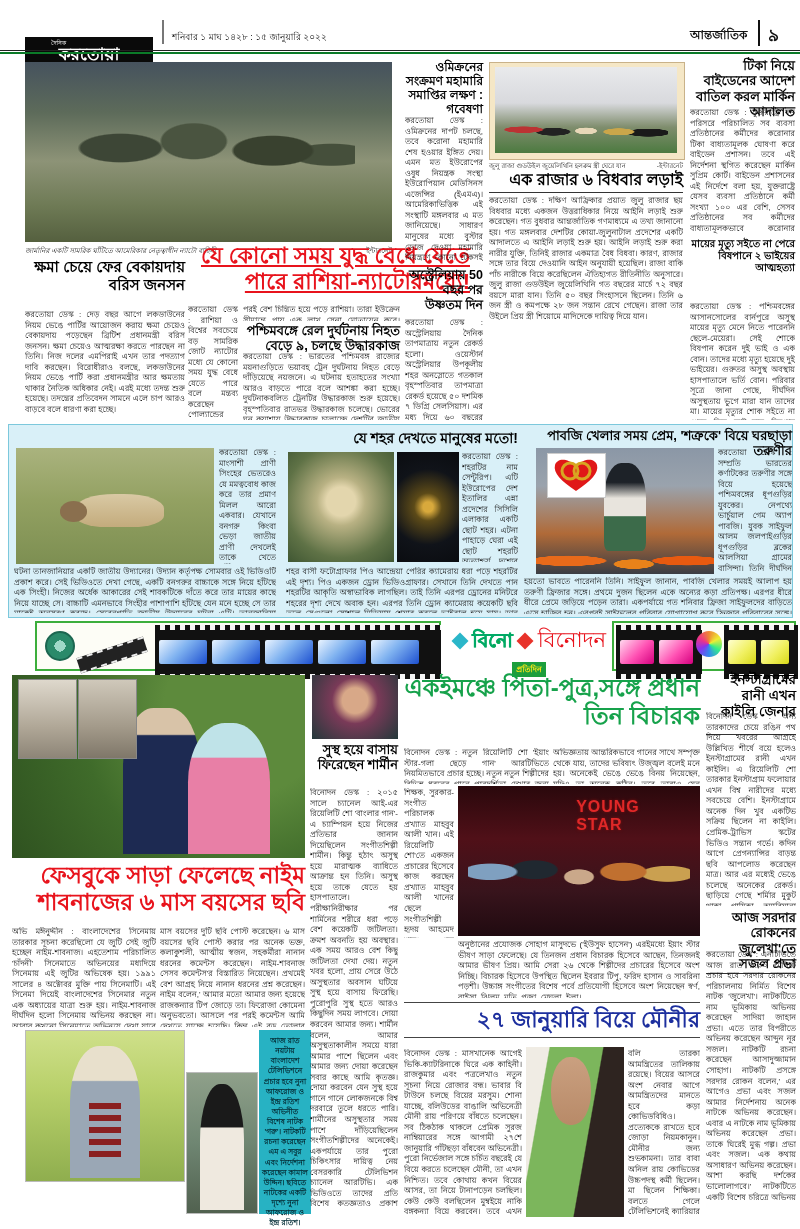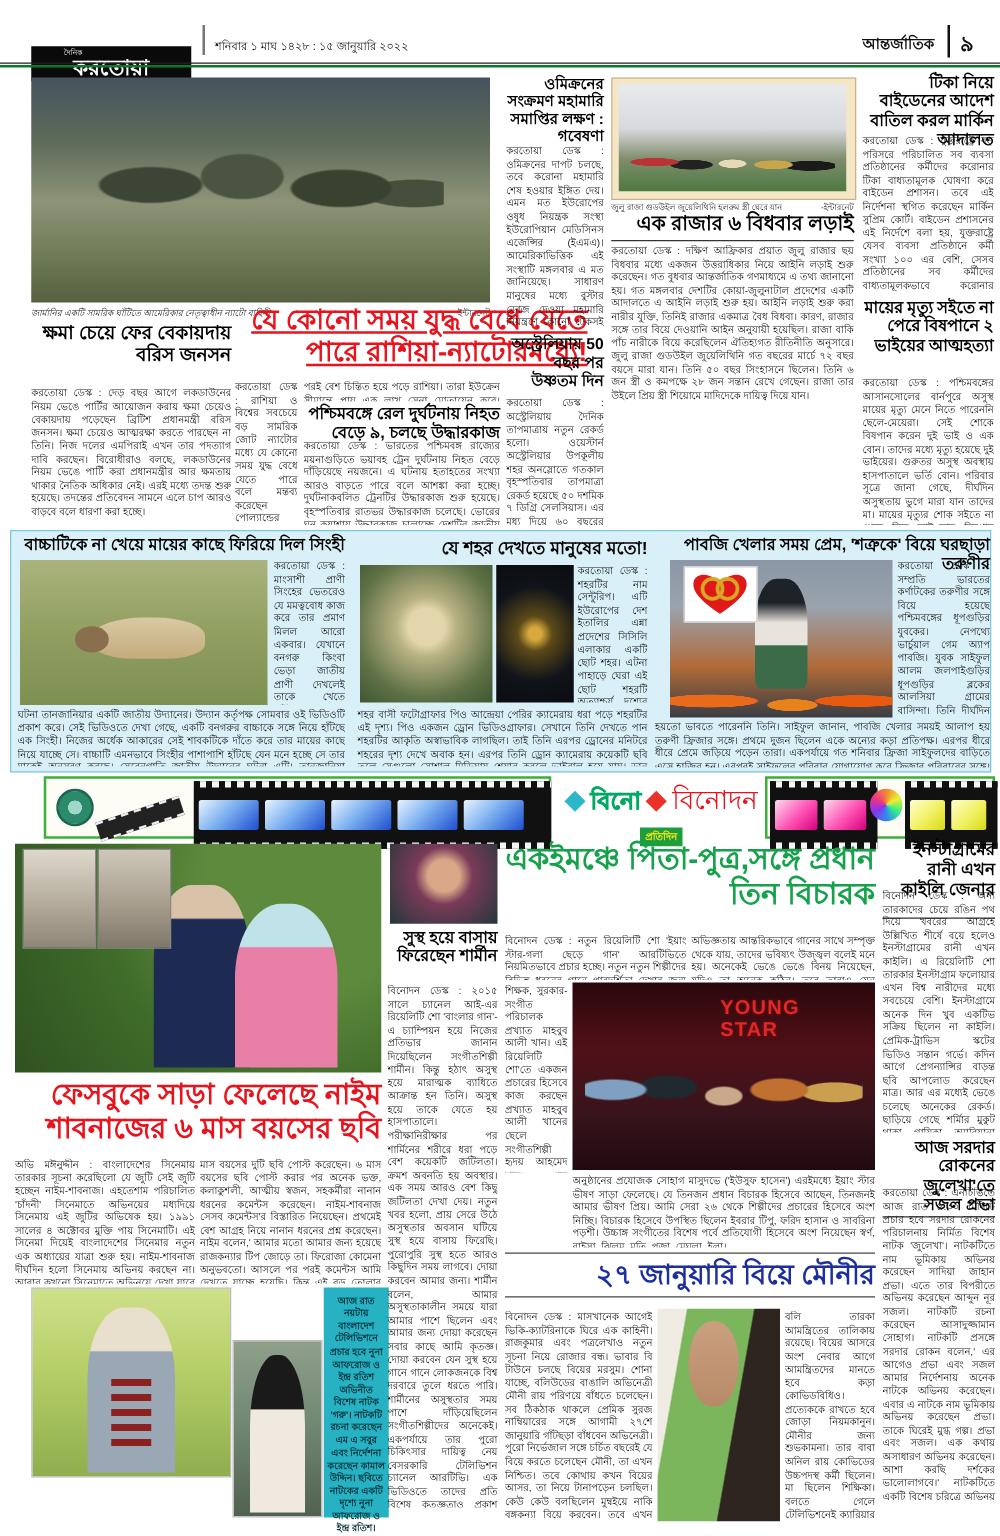--- a/index.html
+++ b/index.html
@@ -90,26 +90,25 @@
                       radial-gradient(ellipse at 88% 62%,#1a1a1a 0 10%,transparent 11%);"></div>
     </div>
   </div>
   <div class="abs cap" style="left:489px;top:161px;width:150px;font-size:6.5px;">জুলু রাজা গুডউইল জুয়েলিথিনি হলরুম স্ত্রী ঘেরে যান</div>
   <div class="abs cap" style="left:640px;top:161px;width:43px;font-size:6.5px;text-align:right;">-ইন্টারনেট</div>
   <div class="abs hk" style="left:489px;top:171px;width:194px;font-size:16px;border-bottom:1px solid #333;padding-bottom:2px;">এক রাজার ৬ বিধবার লড়াই</div>
   <div class="abs body" style="left:489px;top:196px;width:194px;height:224px;">করতোয়া ডেস্ক : দক্ষিণ আফ্রিকার প্রয়াত জুলু রাজার ছয় বিধবার মধ্যে একজন উত্তরাধিকার নিয়ে আইনি লড়াই শুরু করেছেন। গত বুধবার আন্তর্জাতিক গণমাধ্যমে এ তথ্য জানানো হয়। গত মঙ্গলবার দেশটির কোয়া-জুলুনাটাল প্রদেশের একটি আদালতে এ আইনি লড়াই শুরু হয়। আইনি লড়াই শুরু করা নারীর যুক্তি, তিনিই রাজার একমাত্র বৈধ বিধবা। কারণ, রাজার সঙ্গে তার বিয়ে দেওয়ানি আইন অনুযায়ী হয়েছিল। রাজা বাকি পাঁচ নারীকে বিয়ে করেছিলেন ঐতিহ্যগত রীতিনীতি অনুসারে। জুলু রাজা গুডউইল জুয়েলিথিনি গত বছরের মার্চে ৭২ বছর বয়সে মারা যান। তিনি ৫০ বছর সিংহাসনে ছিলেন। তিনি ৬ জন স্ত্রী ও কমপক্ষে ২৮ জন সন্তান রেখে গেছেন। রাজা তার উইলে প্রিয় স্ত্রী শিয়োমে মাদিদেকে দায়িত্ব দিয়ে যান।</div>
 
   <div class="abs hk" style="left:690px;top:58px;width:105px;font-size:13px;">টিকা নিয়ে বাইডেনের আদেশ বাতিল করল মার্কিন আদালত</div>
   <div class="abs body" style="left:690px;top:108px;width:105px;height:126px;">করতোয়া ডেস্ক : যুক্তরাষ্ট্রে বড় পরিসরে পরিচালিত সব ব্যবসা প্রতিষ্ঠানের কর্মীদের করোনার টিকা বাধ্যতামূলক ঘোষণা করে বাইডেন প্রশাসন। তবে এই নির্দেশনা স্থগিত করেছেন মার্কিন সুপ্রিম কোর্ট। বাইডেন প্রশাসনের এই নির্দেশে বলা হয়, যুক্তরাষ্ট্রে যেসব ব্যবসা প্রতিষ্ঠানে কর্মী সংখ্যা ১০০ এর বেশি, সেসব প্রতিষ্ঠানের সব কর্মীদের বাধ্যতামূলকভাবে করোনার ভ্যাকসিন নিতে হবে।</div>
-  <div class="abs hk" style="left:690px;top:238px;width:105px;font-size:13px;font-family:Liberation Serif, serif;">মায়ের মৃত্যু সইতে না পেরে বিষপানে ২ ভাইয়ের আত্মহত্যা</div>
+  <div class="abs hk" style="left:690px;top:238px;width:105px;font-size:10px;">মায়ের মৃত্যু সইতে না পেরে বিষপানে ২ ভাইয়ের আত্মহত্যা</div>
   <div class="abs body" style="left:690px;top:302px;width:105px;height:118px;">করতোয়া ডেস্ক : পশ্চিমবঙ্গের আসানসোলের বার্নপুরে অসুস্থ মায়ের মৃত্যু মেনে নিতে পারেননি ছেলে-মেয়েরা। সেই শোকে বিষপান করেন দুই ভাই ও এক বোন। তাদের মধ্যে মৃত্যু হয়েছে দুই ভাইয়ের। গুরুতর অসুস্থ অবস্থায় হাসপাতালে ভর্তি বোন। পরিবার সূত্রে জানা গেছে, দীর্ঘদিন অসুস্থতায় ভুগে মারা যান তাদের মা। মায়ের মৃত্যুর শোক সইতে না পেরে তিন ভাই-বোন বিষপান করেন। স্থানীয়রা উদ্ধার করে হাসপাতালে নিয়ে গেলে চিকিৎসক দুই ভাইকে মৃত ঘোষণা করেন। ৩৫ বছরের বোনের অবস্থা উদ্বেগ করা হয়।</div>
 
   <div class="band"></div>
 
-  <div class="abs hk" style="left:14px;top:428px;width:262px;font-size:13px;">বাচ্চাটিকে না খেয়ে মায়ের কাছে ফিরিয়ে দিল সিংহী</div>
   <div class="ph" style="left:16px;top:448px;width:198px;height:116px;
        background:linear-gradient(180deg,#aab37e 0%,#93a162 45%,#7d8f52 100%);">
     <div style="position:absolute;left:30%;top:40%;width:45%;height:28%;border-radius:45% 45% 35% 35%;
          background:linear-gradient(180deg,#d9c9a4,#c3ab7c);"></div>
     <div style="position:absolute;left:22%;top:46%;width:14%;height:18%;border-radius:50%;
          background:#8a6f4e;"></div>
   </div>
   <div class="abs body" style="left:219px;top:448px;width:57px;height:116px;">করতোয়া ডেস্ক : মাংসাশী প্রাণী সিংহের ভেতরেও যে মমত্ববোধ কাজ করে তার প্রমাণ মিলল আরো একবার। যেখানে বনগরু কিংবা ভেড়া জাতীয় প্রাণী দেখলেই তাকে খেতে ঝাঁপিয়ে পড়ে সিংহ-সিংহীরা সেখানে এক সিংহীর মমত্ববোধ বিশ্বের চোখ খুলে দিয়েছে। সম্প্রতি প্রকাশ পেয়েছে বিস্ময় জাগানিয়া সেই ভিডিও ফুটেজ। সেখানে দেখা গেছে, এক সিংহী নলগুট এক বনগরুর বাচ্চাকে তার পালের কাছে ফিরিয়ে নিয়ে যাচ্ছে। আর ওই সিংহীর এই কর্মকাণ্ডকে মমতাপ্রাণী কর্মকর্তারা 'ভালোবাসার নিদর্শন' বলে বর্ণনা করেছেন।</div>
   <div class="abs body" style="left:14px;top:567px;width:262px;height:46px;">ঘটনা তানজানিয়ার একটি জাতীয় উদ্যানের। উদ্যান কর্তৃপক্ষ সোমবার ওই ভিডিওটি প্রকাশ করে। সেই ভিডিওতে দেখা গেছে, একটি বনগরুর বাচ্চাকে সঙ্গে নিয়ে হাঁটছে এক সিংহী। নিজের অর্ধেক আকারের সেই শাবকটিকে দাঁতে করে তার মায়ের কাছে নিয়ে যাচ্ছে সে। বাচ্চাটি এমনভাবে সিংহীর পাশাপাশি হাঁটছে যেন মনে হচ্ছে সে তার মাকেই অনুসরণ করছে। সেরেনগাতি জাতীয় উদ্যানের ঘটনা এটি। তানজানিয়া ন্যাশনাল পার্ক অথরিটির মুখপাত্র প্যাসকেল শেলুটেটে বিবিসিকে বলেন, এই ধরনের আচরণ অত্যন্ত অস্বাভাবিক। এখানে ওই সিংহীর মাতৃত্ববোধ তার প্রাকৃতিক শিকারি প্রবৃত্তিকে ছাড়িয়ে গেছে। মাংসাশী প্রাণী সিংহ 'ভালনারেবল' হিসেবে তালিকাভুক্ত। তবুও এই সিংহী বাছুরটিকে না খেয়ে তাকে নিরাপদে পৌঁছে দেয় তার মায়ের কাছে। কারণ এরা হয়তো প্রায়ই সিংহের আক্রমণের শিকার হয়।</div>
 

